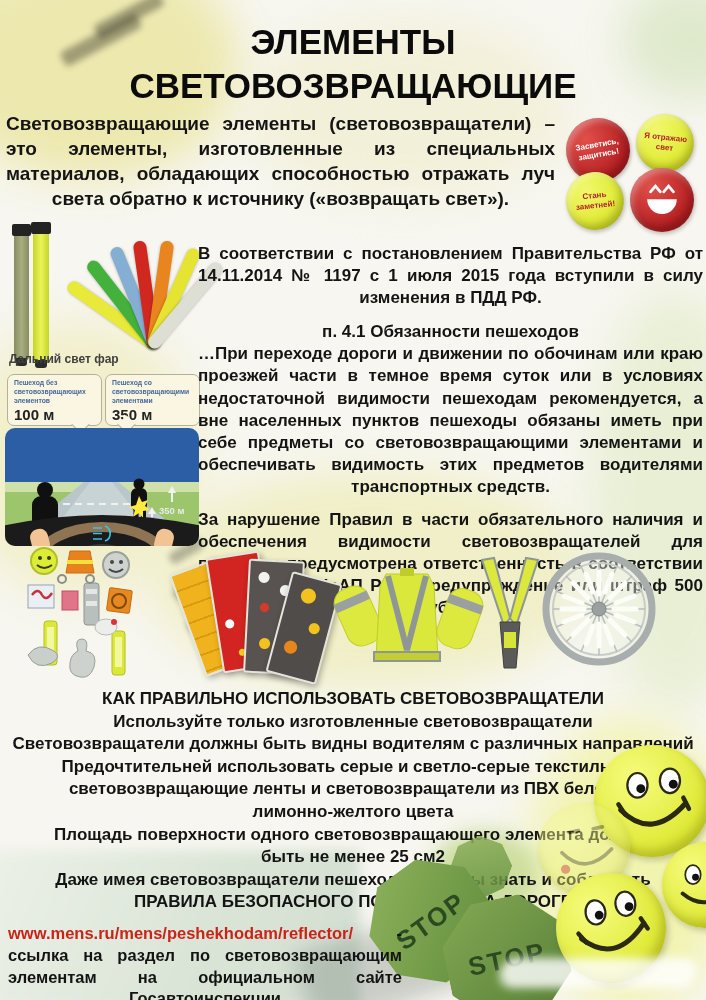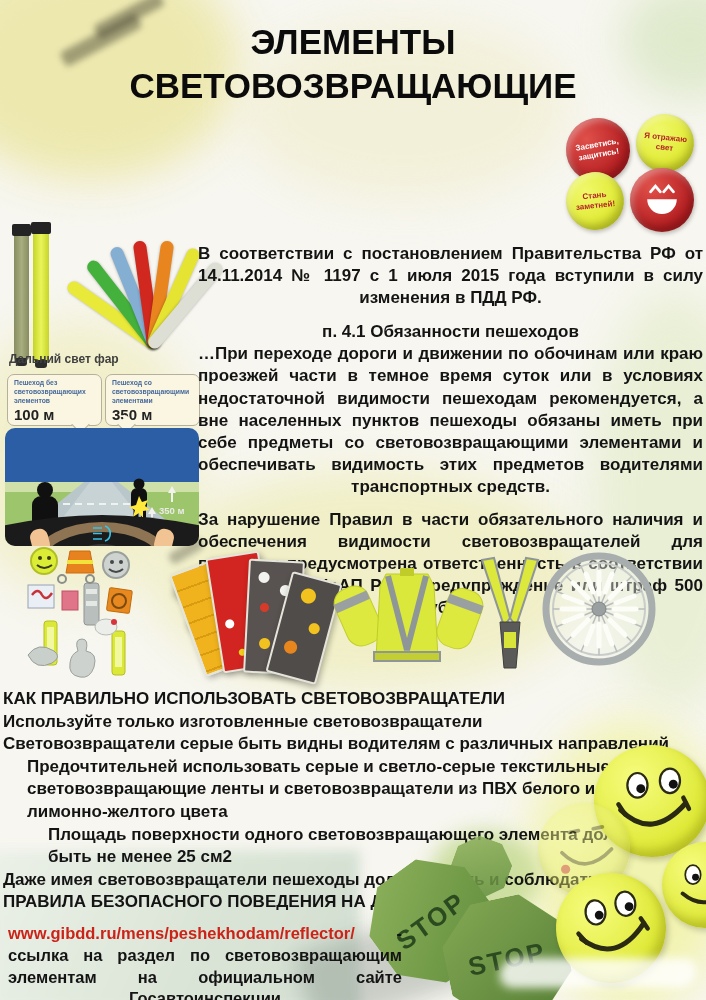--- a/index.html
+++ b/index.html
@@ -86,21 +86,21 @@
       radial-gradient(circle 6px at 36px 28px,#f2f2ee 0 5px,transparent 6px),
       radial-gradient(circle 5px at 16px 46px,#d83a2a 0 4px,transparent 5px),
       radial-gradient(circle 6px at 38px 62px,#e8861e 0 5px,transparent 6px),
       radial-gradient(circle 6px at 18px 82px,#f2c21e 0 5px,transparent 6px),
       radial-gradient(circle 5px at 36px 96px,#f2f2ee 0 4px,transparent 5px);}
   .shD2{left:92px;top:24px;width:48px;height:100px;transform:rotate(15deg);background:#504c4a;
     background-image:radial-gradient(circle 8px at 20px 18px,#f2c21e 0 7px,transparent 8px),
       radial-gradient(circle 6px at 34px 48px,#f2c21e 0 5px,transparent 6px),
       radial-gradient(circle 7px at 16px 72px,#e8861e 0 6px,transparent 7px);}
   
-  .rules{left:3px;top:688px;width:700px;font-size:17px;line-height:1.33;}
+  .rules{left:3px;top:688px;width:700px;font-size:17px;line-height:1.33;text-align:center;}
   .rules div{margin:0 auto;}
   .rl3{max-width:652px;} .rl4{max-width:610px;}
   .footer{left:8px;top:923px;width:394px;font-size:16.5px;line-height:1.32;
     text-align:justify;text-align-last:center;}
   .footer .red{color:#cc2318;}
   
   .oct{position:absolute;display:flex;align-items:center;justify-content:center;
     clip-path:polygon(30% 0,70% 0,100% 30%,100% 70%,70% 100%,30% 100%,0 70%,0 30%);
     background:linear-gradient(145deg,#8fb25c,#5f8c3b);color:#2c4a20;}
   .oct span{font-size:26px;letter-spacing:2px;}
@@ -138,20 +138,21 @@
   <div class="streak s4"></div>
   <div class="streak s5"></div>
   <div class="bottomleft"></div>
   <div class="graywedge"></div>
 
   <div class="abs title">
     <div>ЭЛЕМЕНТЫ</div>
     <div>СВЕТОВОЗВРАЩАЮЩИЕ</div>
   </div>
 
+  <div class="abs intro">Световозвращающие элементы (световозвращатели) – это элементы, изготовленные из специальных материалов, обладающих способностью отражать луч света обратно к источнику («возвращать свет»).</div>
 
   <div class="badge red bd1">
       <span>Засветись, защитись!</span>
     </div>
   <div class="badge yellow bd2">
       <span>Я отражаю свет</span>
     </div>
   <div class="badge yellow bd3">
       <span>Стань заметней!</span>
     </div>
@@ -347,21 +348,21 @@
         <line x1="74" y1="63" x2="92" y2="70"></line>
       <line x1="92" y1="44" x2="74" y2="51"></line>
         <line x1="40" y1="63" x2="22" y2="70"></line>
     </g>
     <circle cx="57" cy="57" r="7" fill="#9aa0a0" stroke="#7e8484"></circle>
   </svg>
 
   <div class="abs rules">
     <div>КАК ПРАВИЛЬНО ИСПОЛЬЗОВАТЬ СВЕТОВОЗВРАЩАТЕЛИ</div>
     <div>Используйте только изготовленные световозвращатели</div>
-    <div>Световозвращатели серые быть видны водителям с различных направлений</div>
+    <div>Световозвращатели должны быть видны водителям с различных направлений</div>
     <div class="rl3">Предочтительней использовать серые и светло-серые текстильные световозвращающие ленты и световозвращатели из ПВХ белого и лимонно-желтого цвета</div>
     <div class="rl4">Площадь поверхности одного световозвращающего элемента должна быть не менее 25 см2</div>
     <div>Даже имея световозвращатели пешеходы должны знать и соблюдать</div>
     <div>ПРАВИЛА БЕЗОПАСНОГО ПОВЕДЕНИЯ НА ДОРОГЕ</div>
   </div>
 
   <div class="oct octC"></div>
   <div class="oct octA">
       <span>STOP</span>
     </div>
@@ -403,18 +404,18 @@
     <svg width="100%" height="100%" viewBox="0 0 100 100">
       <ellipse cx="36" cy="38" rx="9" ry="11" fill="#fff" stroke="#2a2a12" stroke-width="2"></ellipse>
       <ellipse cx="64" cy="36" rx="9" ry="11" fill="#fff" stroke="#2a2a12" stroke-width="2"></ellipse>
       <circle cx="39" cy="41" r="4" fill="#111"></circle>
         <circle cx="67" cy="39" r="4" fill="#111"></circle>
       <path d="M24,60 Q50,82 78,56" stroke="#2a2a12" stroke-width="4.5" fill="none" stroke-linecap="round"></path>
     </svg>
   </div>
 
   <div class="abs footer">
-    <span class="red">www.gibdd.ru/mens/peshekhodam/reflector/</span><span> -  ссылка на раздел по световозвращающим элементам на официальном сайте Госавтоинспекции</span>
+    <span class="red">www.mens.ru/mens/peshekhodam/reflector/</span><span> -  ссылка на раздел по световозвращающим элементам на официальном сайте Госавтоинспекции</span>
   </div>
 
   <div class="abs wm"></div>
 
 </div>
 
 </body></html>

